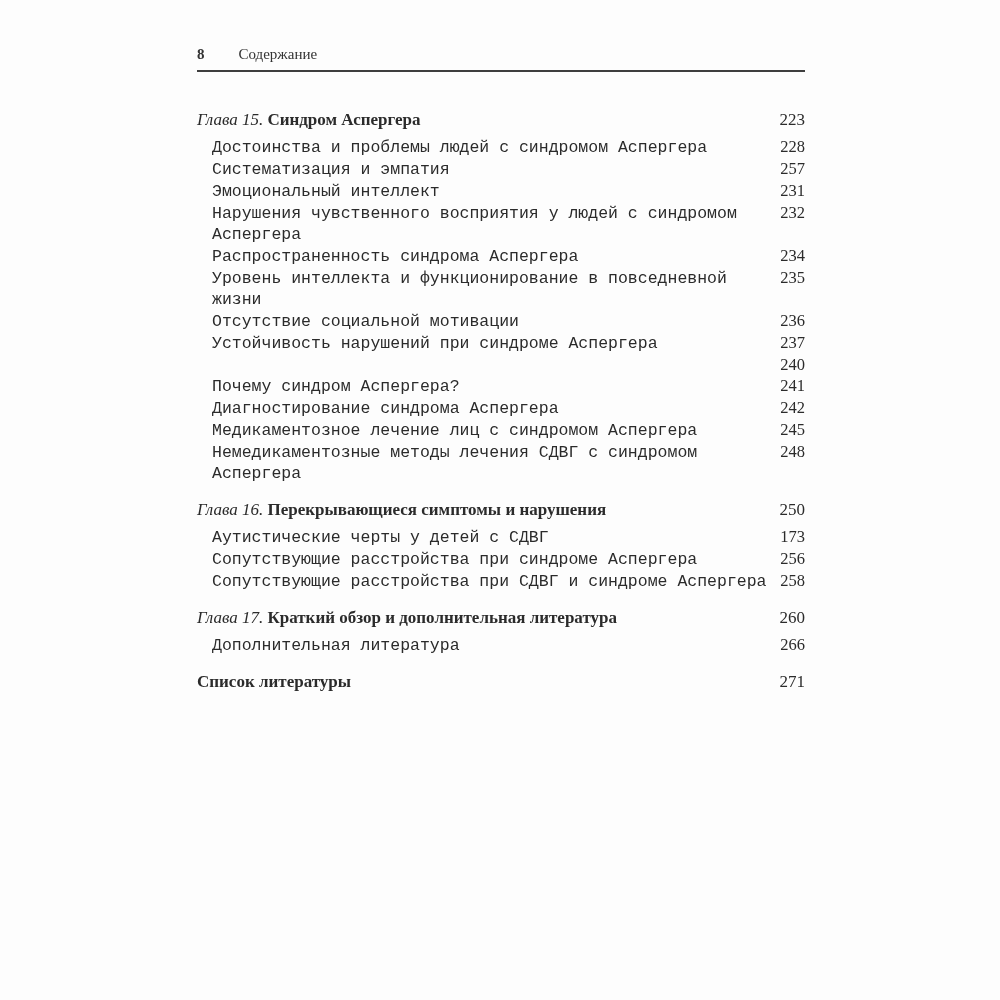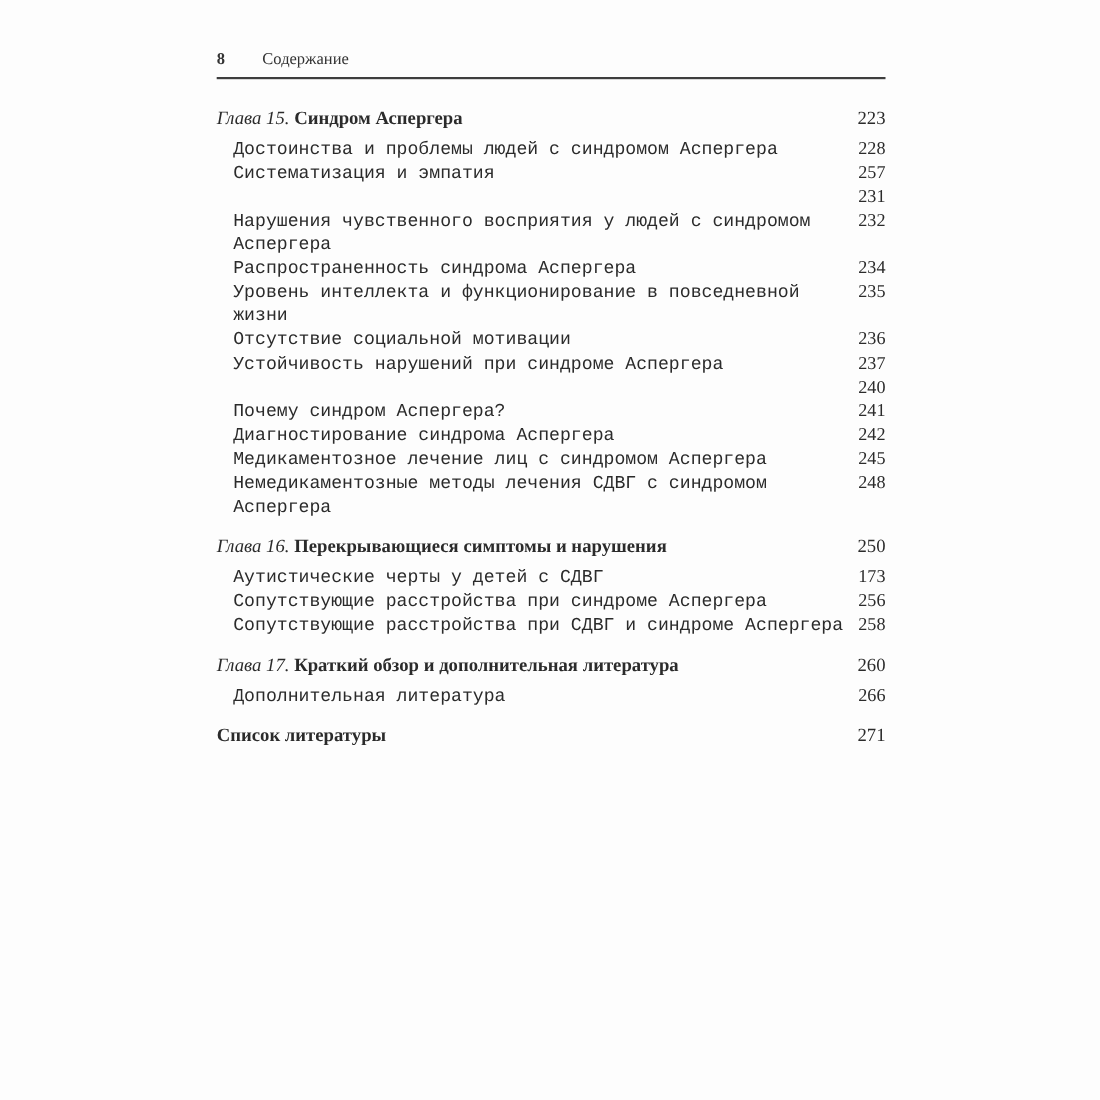--- a/index.html
+++ b/index.html
@@ -27,21 +27,21 @@
     display: flex;
     align-items: baseline;
     gap: 34px;
     font-size: 15px;
     padding-bottom: 7px;
     border-bottom: 2px solid #3e3e3e;
     color: #333333;
   }
   .folio { font-weight: bold; }
   
-  .toc { margin-top: 24px; }
+  .toc { margin-top: 36px; }
   .toc-section { margin-top: 14px; }
   .toc-section:first-child { margin-top: 0; }
   .toc-row {
     display: flex;
     align-items: baseline;
     font-size: 16.5px;
     line-height: 21px;
   }
   .toc-heading {
     font-size: 17px;
@@ -79,20 +79,21 @@
           <div class="toc-entries">
             <div class="toc-row">
               <span class="title entry-title">Достоинства и проблемы людей с синдромом Аспергера</span>
               <span class="page-num">228</span>
             </div>
             <div class="toc-row">
               <span class="title entry-title">Систематизация и эмпатия</span>
               <span class="page-num">257</span>
             </div>
             <div class="toc-row">
+              <span class="title entry-title">Эмоциональный интеллект</span>
               <span class="page-num">231</span>
             </div>
             <div class="toc-row">
               <span class="title entry-title">Нарушения чувственного восприятия у людей с синдромом Аспергера</span>
               <span class="page-num">232</span>
             </div>
             <div class="toc-row">
               <span class="title entry-title">Распространенность синдрома Аспергера</span>
               <span class="page-num">234</span>
             </div>

